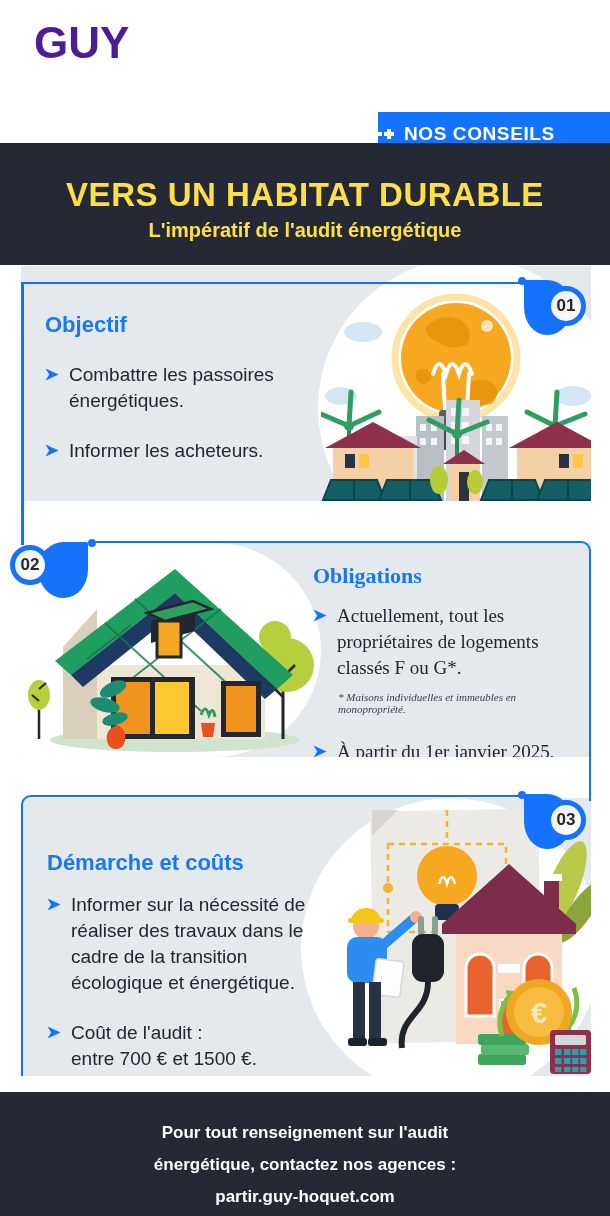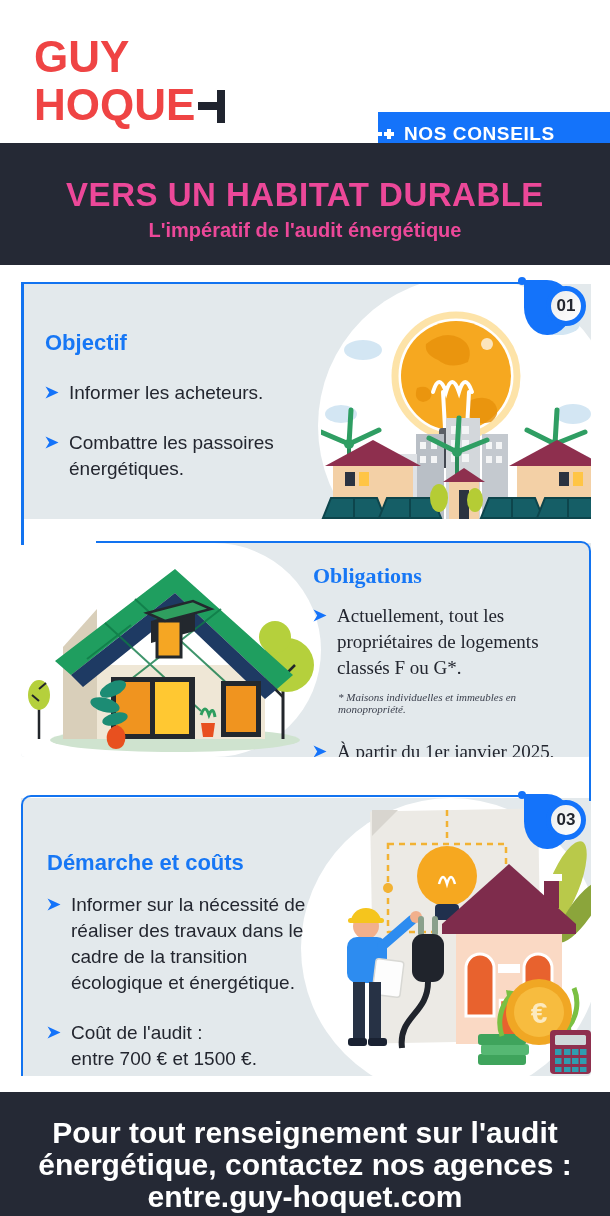--- a/index.html
+++ b/index.html
@@ -1,40 +1,40 @@
 <!DOCTYPE html>
 <html><head>
 <meta charset="utf-8">
 <style>
   * { margin:0; padding:0; box-sizing:border-box; }
   body { background:#fff; font-family:"Liberation Sans", sans-serif; }
   .page { position:relative; width:610px; height:1216px; background:#fff; overflow:hidden; margin:0 auto; }
 
   
-  .logo { position:absolute; left:34px; top:33px; color:#ef4444; font-weight:900; font-size:44px; line-height:48px; letter-spacing:0; }
+  .logo { position:absolute; left:34px; top:19px; color:#4c1d95; font-weight:900; font-size:44px; line-height:48px; letter-spacing:0; }
   .logo-row { display:flex; align-items:flex-end; }
   .logo-t { display:inline-block; position:relative; width:27px; height:33px; margin-left:3px; margin-bottom:6px; }
   .logo-t::before { content:""; position:absolute; left:0; top:12px; width:27px; height:8px; background:#20242f; }
   .logo-t::after  { content:""; position:absolute; right:0; top:0; width:8px; height:33px; background:#20242f; }
 
   
   .banner { position:absolute; left:378px; top:112px; width:232px; height:43px; background:#1473fa; display:flex; align-items:center; justify-content:flex-start; gap:10px; color:#fff; font-weight:800; font-size:19px; letter-spacing:.6px; }
   .gh-cross { position:relative; width:16px; height:16px; }
   .gh-cross::before { content:""; position:absolute; left:6px; top:6.5px; width:10px; height:3.5px; background:#fff; }
   .gh-cross::after  { content:""; position:absolute; left:9px; top:3px; width:3.5px; height:10.5px; background:#fff; }
   .gh-cross .dotl { position:absolute; left:0; top:6.5px; width:3.5px; height:3.5px; background:#fff; }
 
   
-  .hero { position:absolute; left:0; top:143px; width:610px; height:122px; background:#252935; color:#ec4899; text-align:center; }
+  .hero { position:absolute; left:0; top:143px; width:610px; height:122px; background:#252935; color:#fde047; text-align:center; }
   .hero-title { margin-top:33px; font-size:33px; font-weight:800; letter-spacing:.5px; }
   .hero-sub { margin-top:5px; font-size:20px; font-weight:700; }
 
   
   .card { position:absolute; left:21px; width:570px; background:#e3e9ec; overflow:hidden; }
-  .card1 { top:284px; height:235px; }
+  .card1 { top:266px; height:235px; }
   .card2 { top:543px; height:214px; border-radius:0 0 4px 4px; }
   .card3 { top:798px; height:278px; border-radius:0 0 4px 4px; }
 
   
   .bline { position:absolute; background:#1273f0; z-index:6; }
   .b1-top  { left:21px; top:281.5px; width:505px; height:2.5px; }
   .b1-left { left:21px; top:281.5px; width:2.5px; height:263px; }
   .frame2 { position:absolute; left:96px; top:541px; width:495px; height:260px; border-top:2.5px solid #1273f0; border-right:2.5px solid #1273f0; border-top-right-radius:10px; z-index:6; }
   .frame3 { position:absolute; left:21px; top:795px; width:501px; height:281px; border-top:2.5px solid #1273f0; border-left:2.5px solid #1273f0; border-top-left-radius:10px; z-index:6; }
 
@@ -71,34 +71,30 @@
   .txt1 .bullet { margin-bottom:24px; }
   .txt2 { left:292px; top:20px; width:264px;font-family:Liberation Serif, serif; }
   .txt2 h2 { margin-bottom:14px; }
   .footnote { margin:10px 0 0 25px; font-size:11px; font-style:italic; color:#3a3f4c; }
   .txt2 .b2 { margin-top:24px; }
   .txt3 { left:26px; top:52px; width:272px; }
   .txt3 h2 { margin-bottom:16px; }
   .txt3 .b2 { margin-top:24px; }
 
   
-  .footer { position:absolute; left:0; top:1092px; width:610px; height:124px; background:#252935; color:#fff; text-align:center; font-weight:800; font-size:30px; line-height:32px; padding-top:25px; }
+  .footer { position:absolute; left:0; top:1092px; width:610px; height:124px; background:#252935; color:#fff; text-align:center; font-weight:800; font-size:17px; line-height:32px; padding-top:25px; }
   .footer .url { color:#fff; }
 </style>
 </head>
 <body>
 
 <div class="page">
 
   <div class="logo">
     <div>GUY</div>
-    <div class="logo-row">
-      <span>HOQUE</span>
-      <span class="logo-t"></span>
-    </div>
   </div>
 
   <div class="banner">
     <span class="gh-cross">
         <span class="dotl"></span>
       </span>
     <span>NOS CONSEILS</span>
   </div>
 
   <div class="hero">
@@ -193,27 +189,27 @@
         <ellipse cx="118" cy="206" rx="9" ry="14"></ellipse>
           <ellipse cx="154" cy="208" rx="8" ry="12"></ellipse>
       </g>
     </svg>
     <div class="txt txt1">
       <h2>Objectif</h2>
       <div class="bullet">
         <svg class="arr" viewBox="0 0 15 14">
             <path d="M0.5,0.5 L14.5,7 L0.5,13.5 L4.5,7 Z" fill="#1473fa"></path>
           </svg>
+        <span class="btxt">Combattre les passoires énergétiques.</span>
+      </div>
+      <div class="bullet">
+        <svg class="arr" viewBox="0 0 15 14">
+            <path d="M0.5,0.5 L14.5,7 L0.5,13.5 L4.5,7 Z" fill="#1473fa"></path>
+          </svg>
         <span class="btxt">Informer les acheteurs.</span>
-      </div>
-      <div class="bullet">
-        <svg class="arr" viewBox="0 0 15 14">
-            <path d="M0.5,0.5 L14.5,7 L0.5,13.5 L4.5,7 Z" fill="#1473fa"></path>
-          </svg>
-        <span class="btxt">Combattre les passoires énergétiques.</span>
       </div>
     </div>
   </div>
 
   <div class="card card2">
     <div class="blob blob2"></div>
     <svg class="illus" style="left:4px;top:4px;" width="300" height="208" viewBox="0 0 300 208">
       <ellipse cx="150" cy="193" rx="125" ry="12" fill="#cfe3cf"></ellipse>
       <g>
         <line x1="258" y1="98" x2="258" y2="192" stroke="#22262b" stroke-width="3"></line>
@@ -380,25 +376,30 @@
 entre 700 € et 1500 €.</span>
       </div>
     </div>
   </div>
 
   <div class="badge badge-r b01">
     <span class="dot"></span>
     <span class="drop"></span>
     <span class="circle">01</span>
   </div>
+  <div class="badge b02">
+    <span class="dot"></span>
+    <span class="drop"></span>
+    <span class="circle">02</span>
+  </div>
   <div class="badge badge-r b03">
     <span class="dot"></span>
     <span class="drop"></span>
     <span class="circle">03</span>
   </div>
 
   <div class="footer">
     <div>Pour tout renseignement sur l'audit</div>
     <div>énergétique, contactez nos agences :</div>
-    <div class="url">entre.guy-hoquet.com</div>
+    <div class="url">partir.guy-hoquet.com</div>
   </div>
 
 </div>
 
 </body></html>

